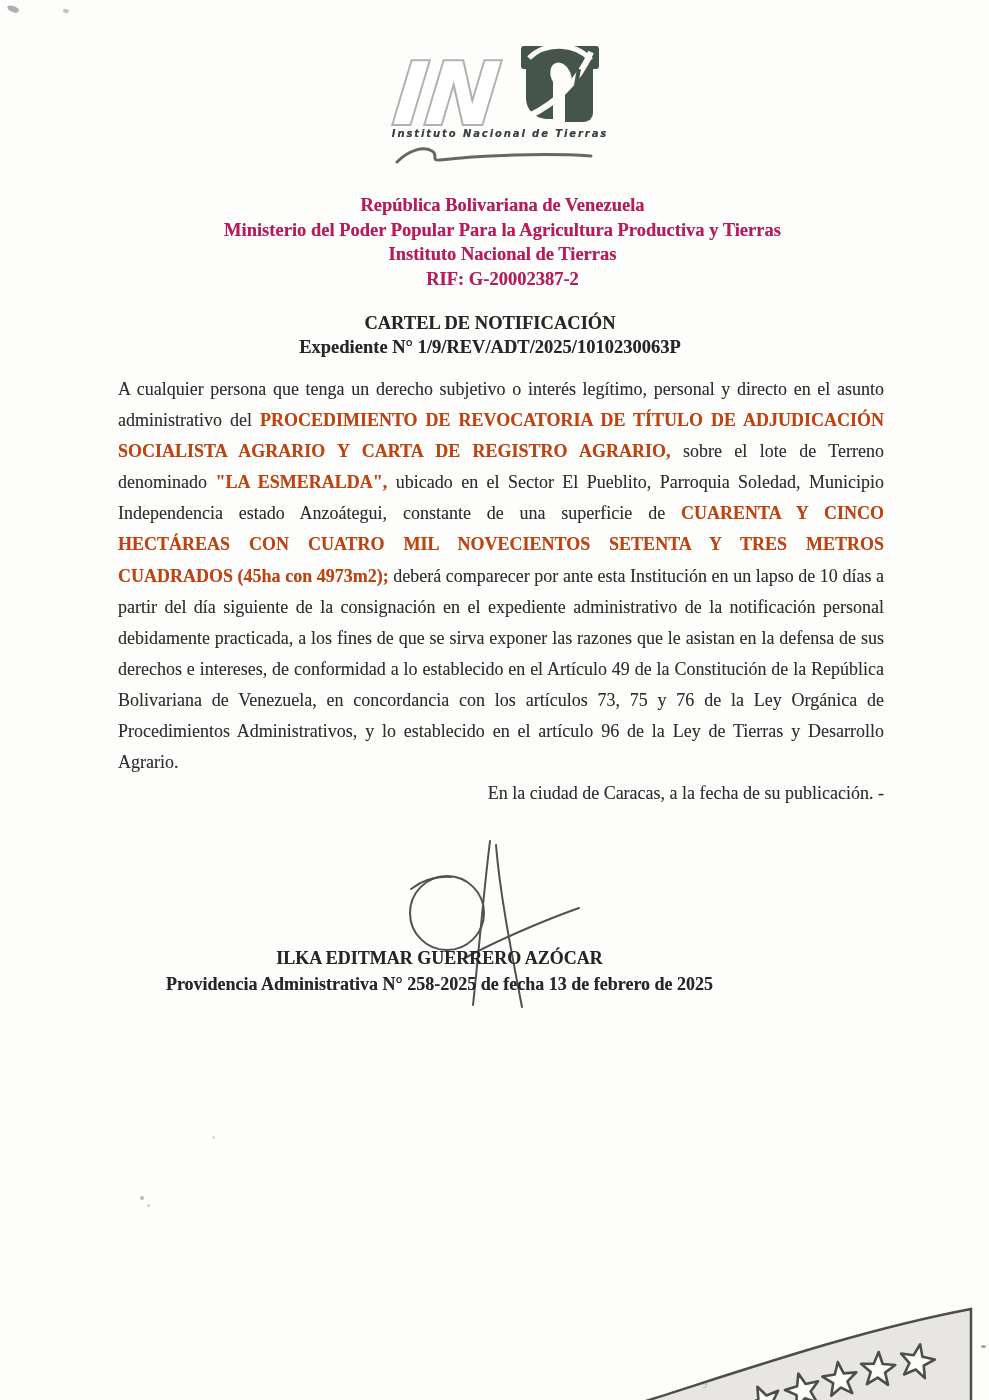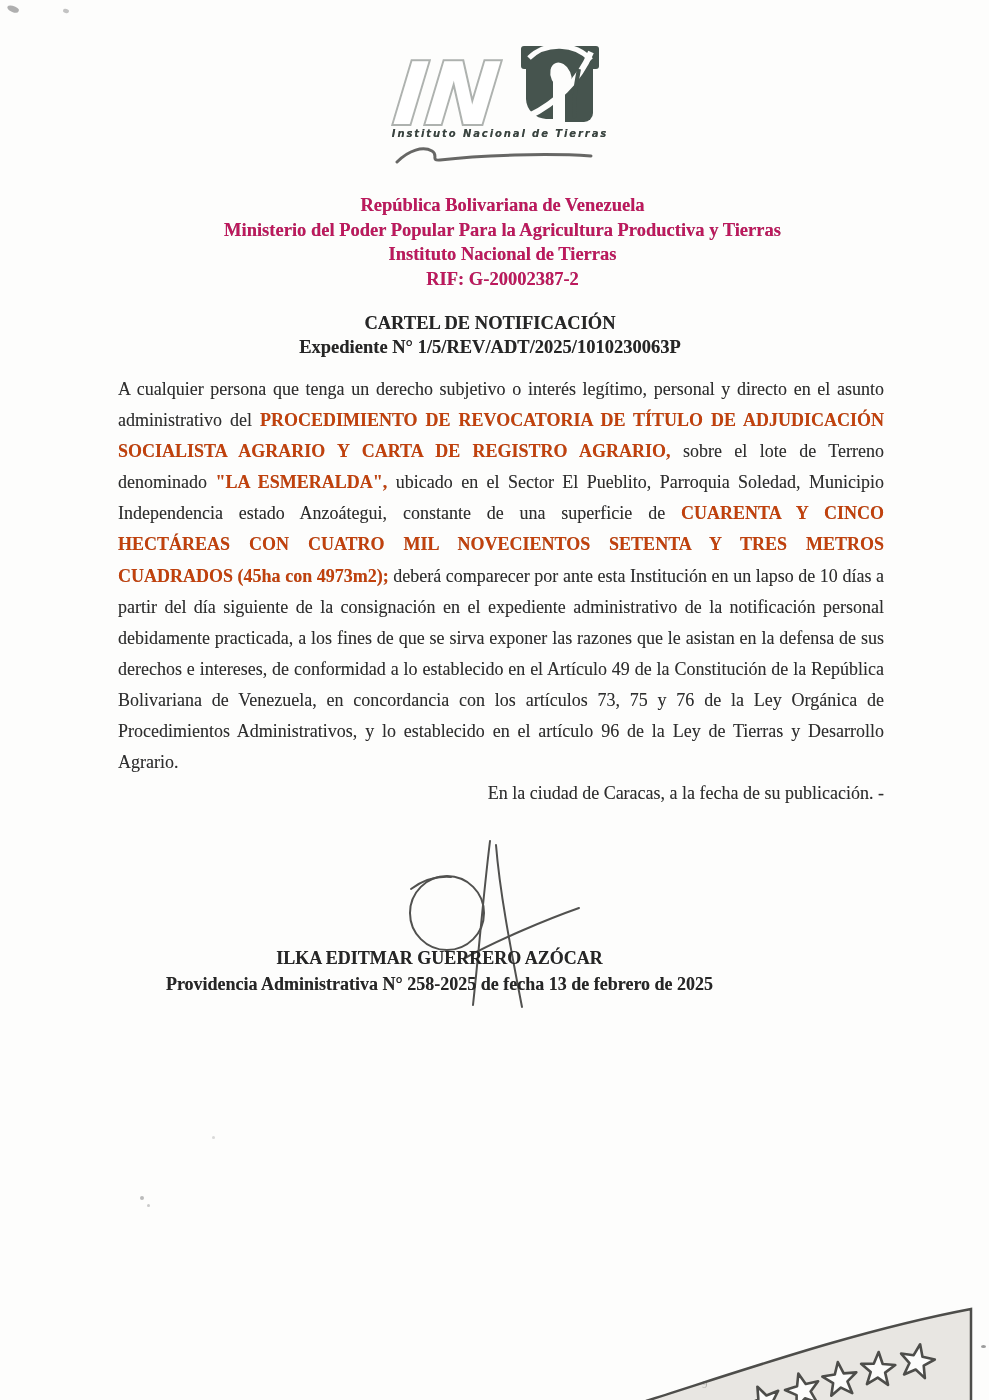--- a/index.html
+++ b/index.html
@@ -103,21 +103,21 @@
 
   <div class="hdr">
     <div>República Bolivariana de Venezuela</div>
     <div>Ministerio del Poder Popular Para la Agricultura Productiva y Tierras</div>
     <div>Instituto Nacional de Tierras</div>
     <div>RIF: G-20002387-2</div>
   </div>
 
   <div class="ttl">
     <div>CARTEL DE NOTIFICACIÓN</div>
-    <div>Expediente N° 1/5/REV/ADT/2025/1010230063P</div>
+    <div>Expediente N° 1/9/REV/ADT/2025/1010230063P</div>
   </div>
 
   <div class="bodytext">
     <p style="margin:0;"><span>A cualquier persona que tenga un derecho subjetivo o interés legítimo, personal y directo en el asunto administrativo del </span><span class="b">PROCEDIMIENTO DE REVOCATORIA DE TÍTULO DE ADJUDICACIÓN SOCIALISTA AGRARIO Y CARTA DE REGISTRO AGRARIO,</span><span> sobre el lote de Terreno denominado </span><span class="b">"LA ESMERALDA",</span><span> ubicado en el Sector El Pueblito, Parroquia Soledad, Municipio Independencia estado Anzoátegui, constante de una superficie de </span><span class="b">CUARENTA Y CINCO HECTÁREAS CON CUATRO MIL NOVECIENTOS SETENTA Y TRES METROS CUADRADOS (45ha con 4973m2);</span><span> deberá comparecer por ante esta Institución en un lapso de 10 días a partir del día siguiente de la consignación en el expediente administrativo de la notificación personal debidamente practicada, a los fines de que se sirva exponer las razones que le asistan en la defensa de sus derechos e intereses, de conformidad a lo establecido en el Artículo 49 de la Constitución de la República Bolivariana de Venezuela, en concordancia con los artículos 73, 75 y 76 de la Ley Orgánica de Procedimientos Administrativos, y lo establecido en el artículo 96 de la Ley de Tierras y Desarrollo Agrario.</span></p>
     <div class="closing">En la ciudad de Caracas, a la fecha de su publicación. -</div>
   </div>
 
   <svg class="sig-svg" viewBox="0 0 195 205">
     <g stroke="#3f3f3d" stroke-width="2" fill="none" stroke-linecap="round" opacity=".9">
       <circle cx="54" cy="85" r="37"></circle>

